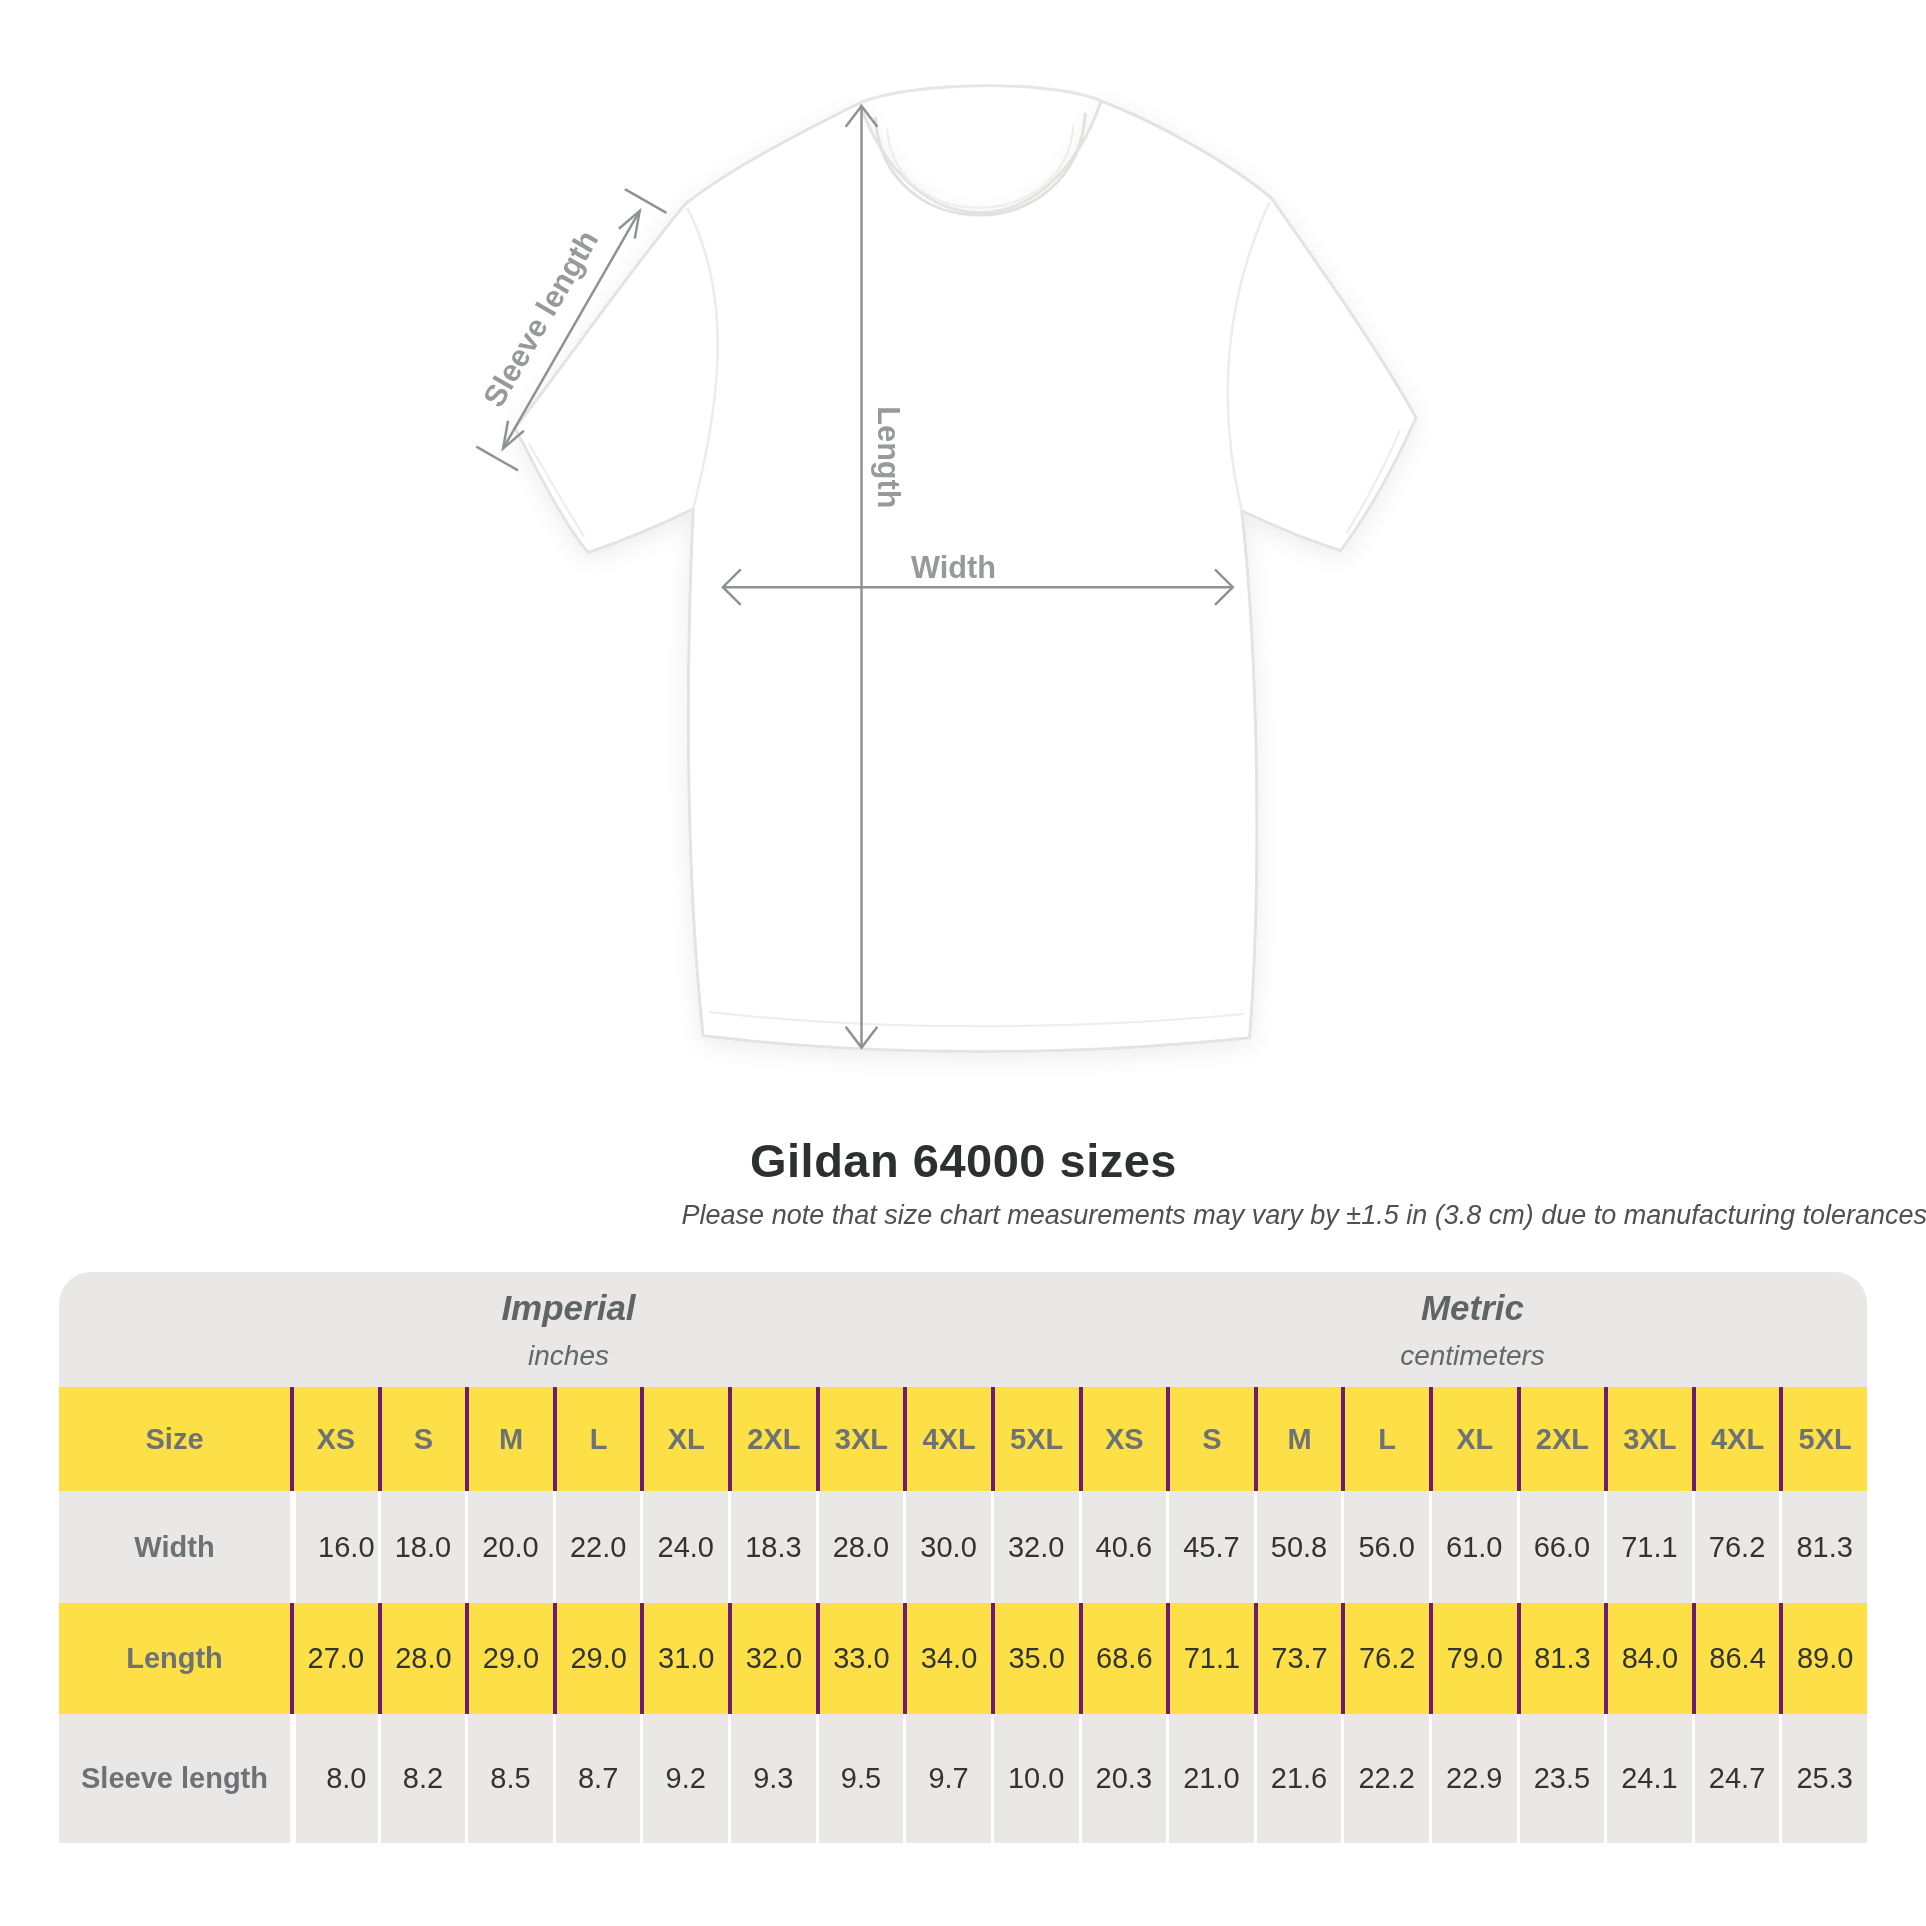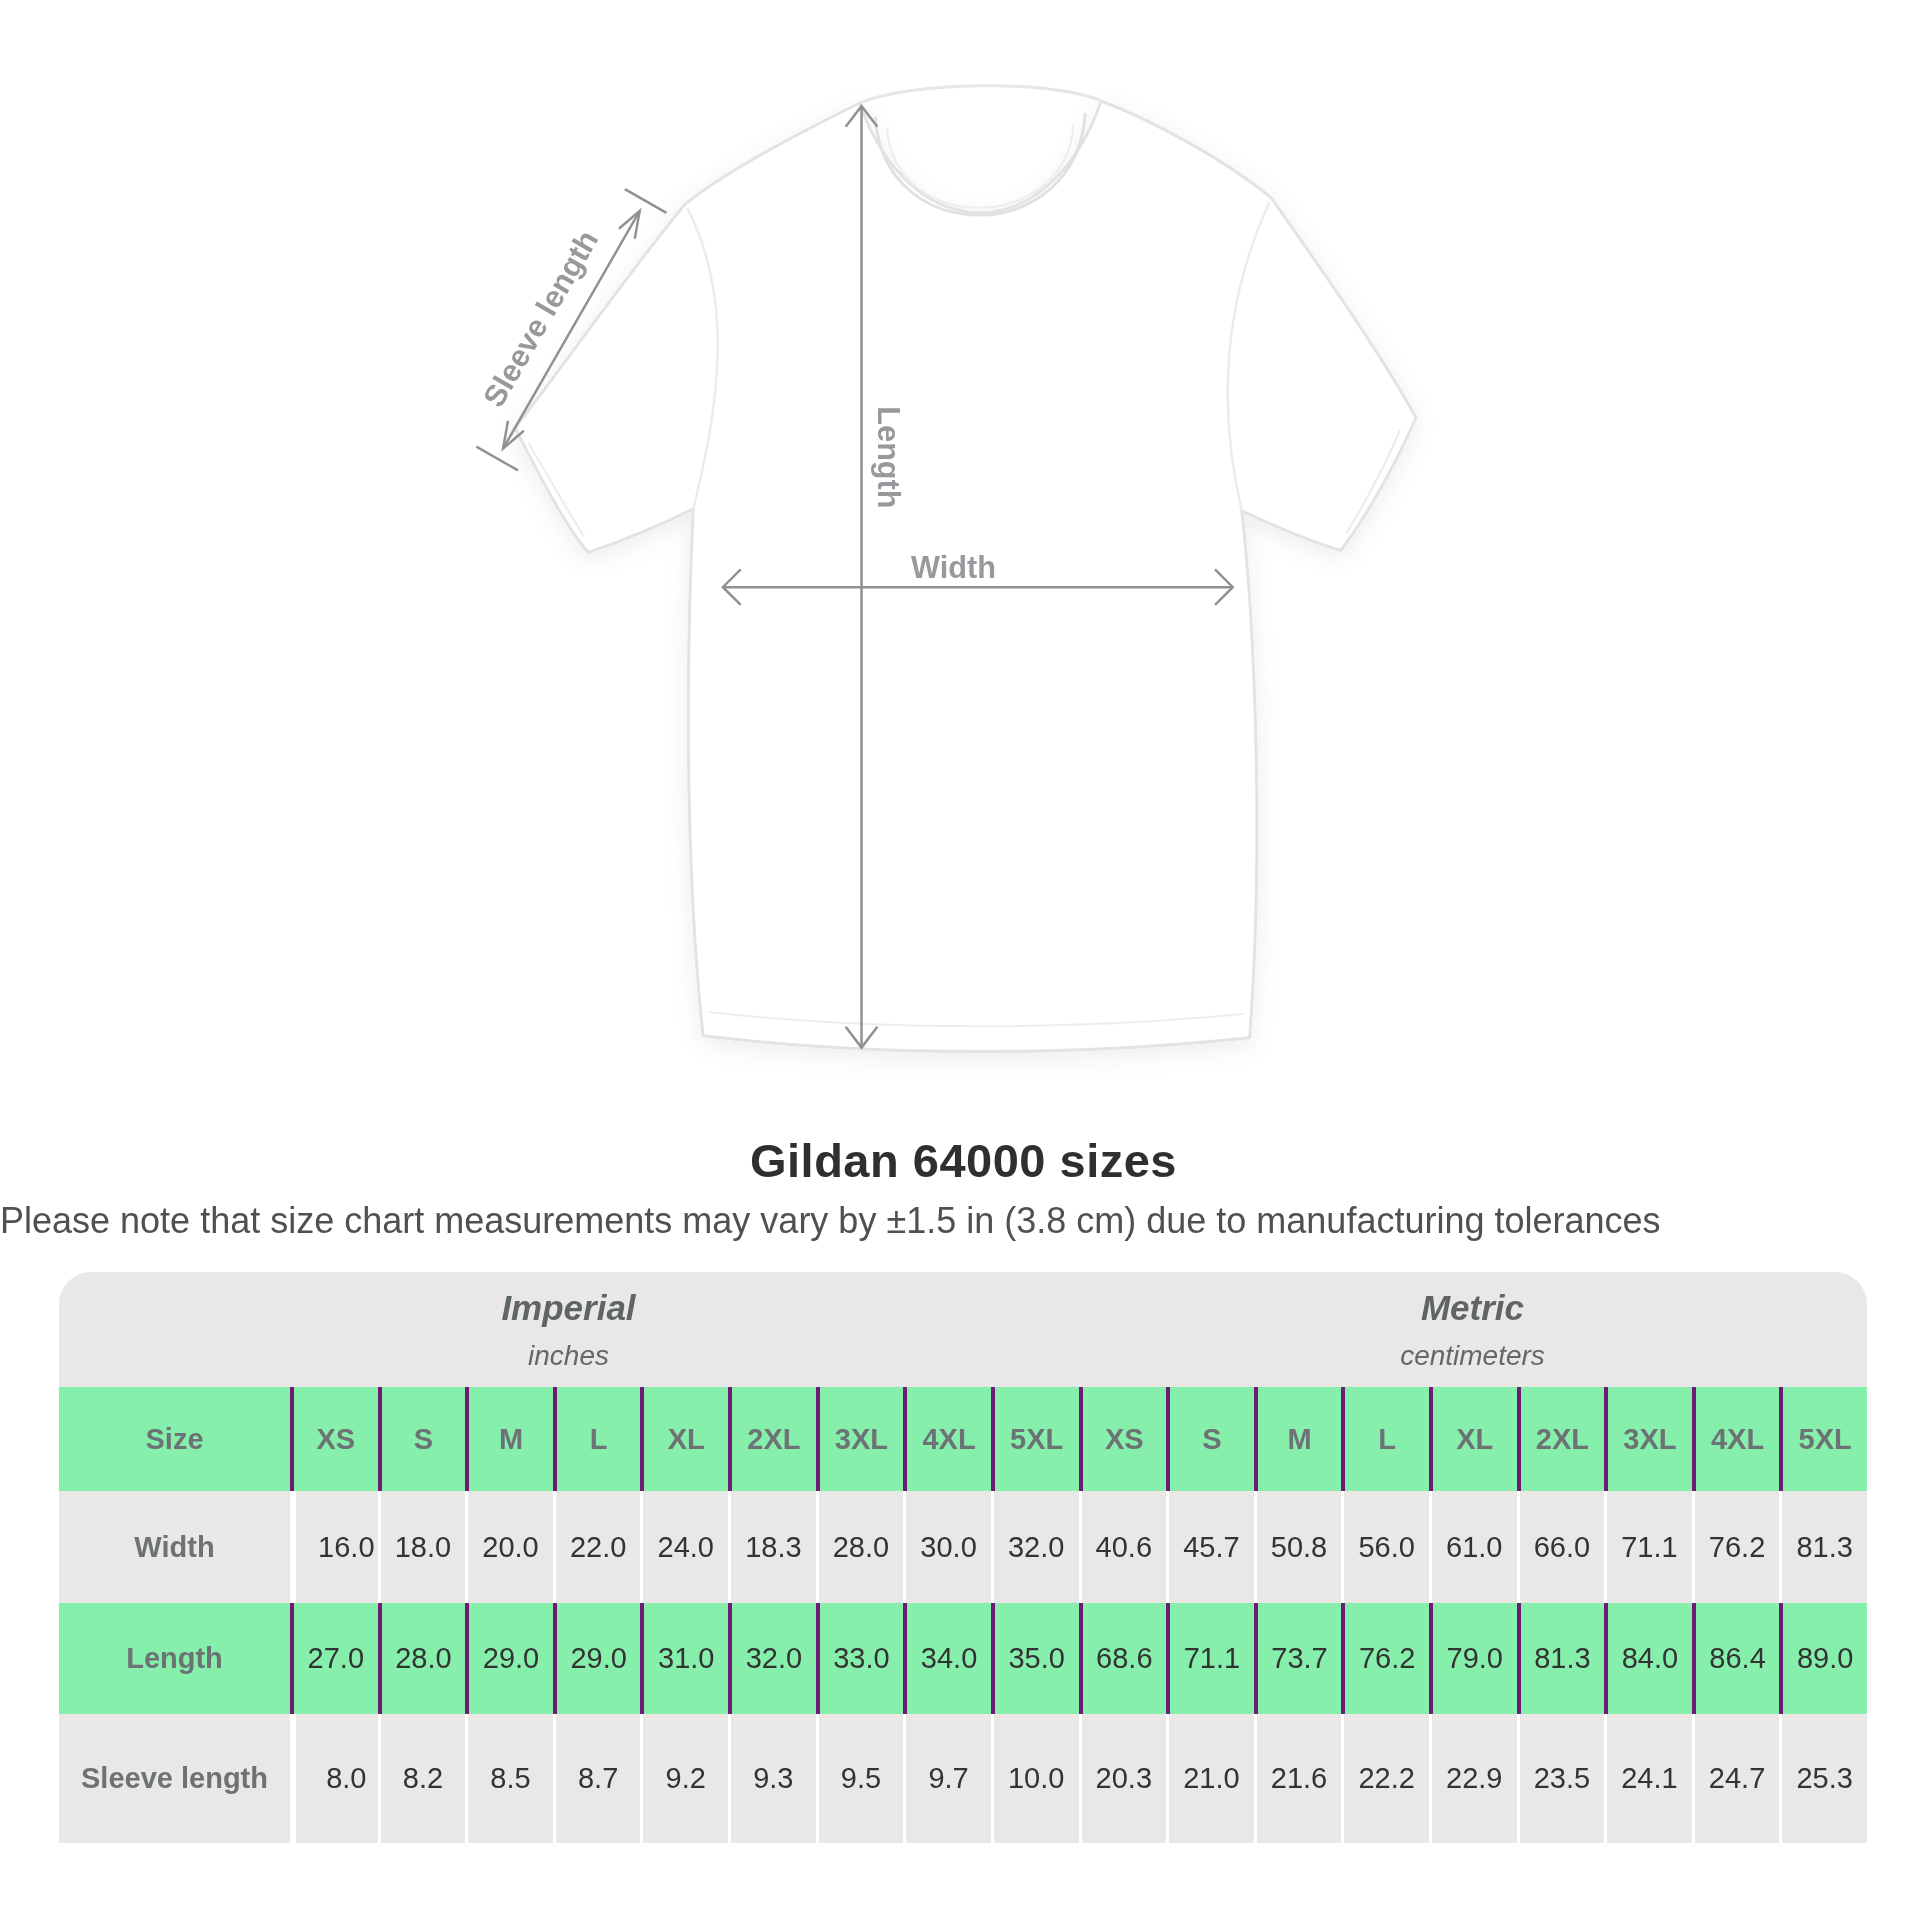--- a/index.html
+++ b/index.html
@@ -7,39 +7,39 @@
     position:relative;width:1927px;height:1927px;background:#ffffff;
     font-family:"Liberation Sans",sans-serif;overflow:hidden;
   }
   .shirt-svg{position:absolute;top:0;left:0;}
   .diagram-label{font-weight:bold;font-size:31px;fill:#97999c;}
   .title{
     position:absolute;top:1133px;left:0;width:100%;text-align:center;margin:0;
     font-size:47px;font-weight:bold;color:#2d2f31;letter-spacing:0.5px;
   }
   .subtitle{
-    position:absolute;top:1200px;left:0;width:100%;text-align:left;
-    font-size:36px;color:#4e5052;
+    position:absolute;top:1200px;left:0;width:100%;text-align:right;
+    font-size:27px;font-style:italic;color:#4e5052;
   }
   .size-table{
     position:absolute;left:59px;top:1272px;width:1808px;height:614px;
     border-radius:32px;overflow:hidden;background:#ffffff;
   }
   .band{display:flex;height:115px;background:#e9e8e6;}
   .zone{display:flex;flex-direction:column;align-items:center;justify-content:center;color:#5f6467;}
   .zone-imperial{width:1019px;}
   .zone-metric{flex:1;}
   .g-name{font-size:35px;font-weight:bold;font-style:italic;}
   .g-unit{font-size:28px;font-style:italic;margin-top:12px;color:#63686b;}
   .trow{display:grid;grid-template-columns:231px repeat(18,1fr);}
   .r-size{height:104px;}
   .r-width{height:112px;}
   .r-length{height:111px;}
   .r-sleeve{height:129px;}
-  .white{background:#86efac;text-align:center;}
+  .white{background:#fde047;text-align:center;}
   .gray{background:#e9e8e6;}
   .cell{
     display:flex;align-items:center;justify-content:center;height:100%;
     font-size:29px;color:#333333;box-sizing:border-box;
   }
   .white .cell{border-left:4px solid #701a75;}
   .gray .cell{border-left:3px solid #ffffff;}
   .gray .c1{border-left-width:6px;padding-left:19px;}
   .trow .cell:first-child{border-left:none;}
   .hdr{font-weight:bold;color:#6d7275;}

